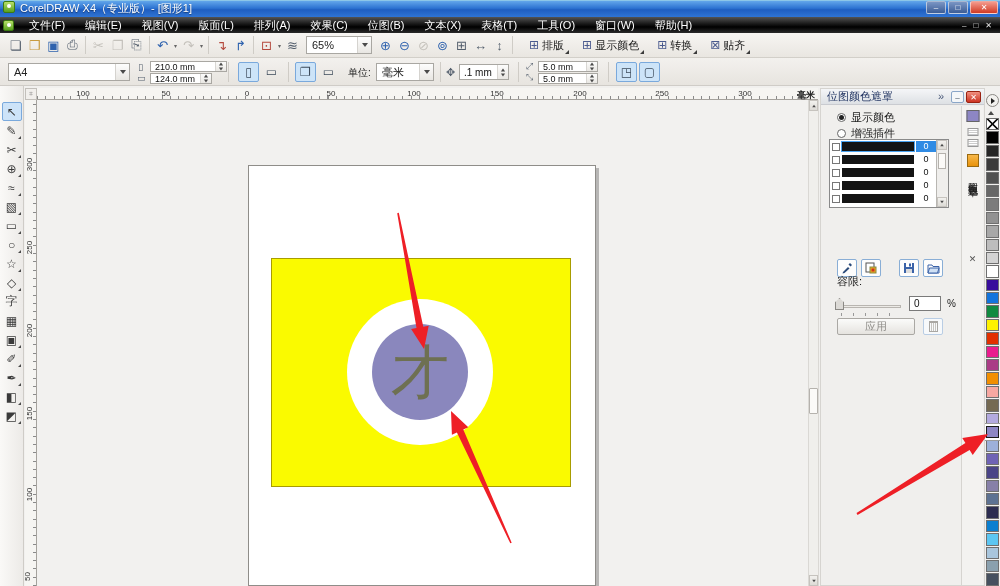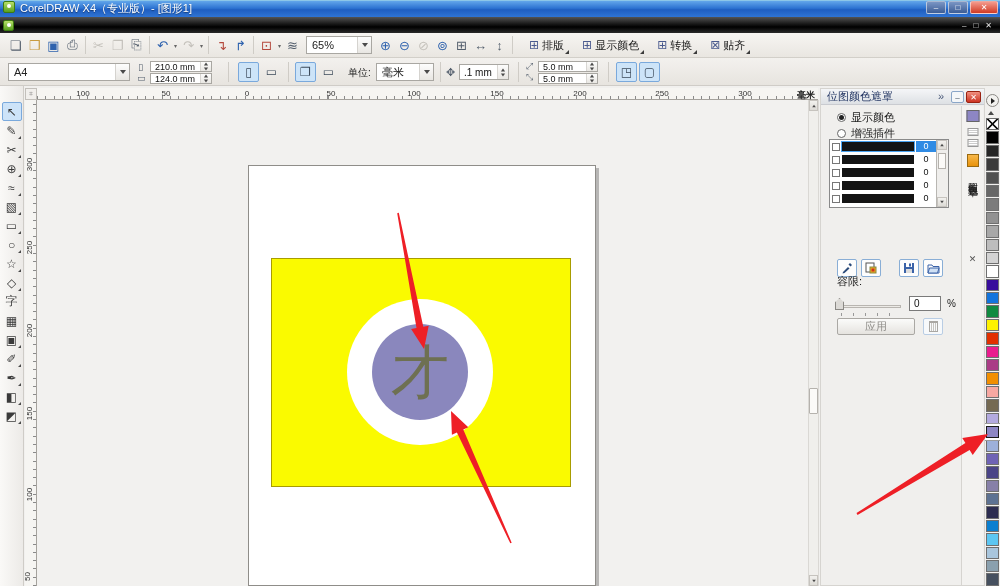--- a/index.html
+++ b/index.html
@@ -170,20 +170,34 @@
 <div id="titlebar">
   <div class="appicon"></div>
   <span class="title">CorelDRAW X4（专业版）- [图形1]</span>
   <div class="win-btn">–</div>
   <div class="win-btn">□</div>
   <div class="win-btn close">✕</div>
 </div>
 
 <div id="menubar">
   <div class="appicon" style="width:11px;height:11px"></div>
+  <div id="menu-items" style="display:flex">
+      <div class="menu-item">文件(F)</div>
+      <div class="menu-item">编辑(E)</div>
+      <div class="menu-item">视图(V)</div>
+      <div class="menu-item">版面(L)</div>
+      <div class="menu-item">排列(A)</div>
+      <div class="menu-item">效果(C)</div>
+      <div class="menu-item">位图(B)</div>
+      <div class="menu-item">文本(X)</div>
+      <div class="menu-item">表格(T)</div>
+      <div class="menu-item">工具(O)</div>
+      <div class="menu-item">窗口(W)</div>
+      <div class="menu-item">帮助(H)</div>
+    </div>
   <div id="doc-controls">
     <span>–</span>
     <span>□</span>
     <span>✕</span>
   </div>
 </div>
 
 <div id="toolbar">
   <div id="tb-icons" style="display:flex;align-items:center">
       <div class="tbi tone-normal">❏</div>
@@ -245,21 +259,21 @@
 
 <div id="propbar">
   <div class="combo" style="left:8px;top:5px;width:122px;height:18px">
     <span>A4</span>
     <span class="carrow">
         <i class="tri-down"></i>
       </span>
   </div>
   <span class="mini-ic" style="left:138px;top:4px">▯</span>
   <span class="mini-ic" style="left:137px;top:15px">▭</span>
-  <div class="spin-field" style="left:150px;top:3px;width:62px;height:11px">
+  <div class="spin-field" style="left:150px;top:3px;width:77px;height:11px">
     <span style="font-size:9px">210.0 mm</span>
     <span class="spn">
         <i class="tri-up"></i>
         <i class="tri-down"></i>
       </span>
   </div>
   <div class="spin-field" style="left:150px;top:15px;width:62px;height:11px">
     <span style="font-size:9px">124.0 mm</span>
     <span class="spn">
         <i class="tri-up"></i>

